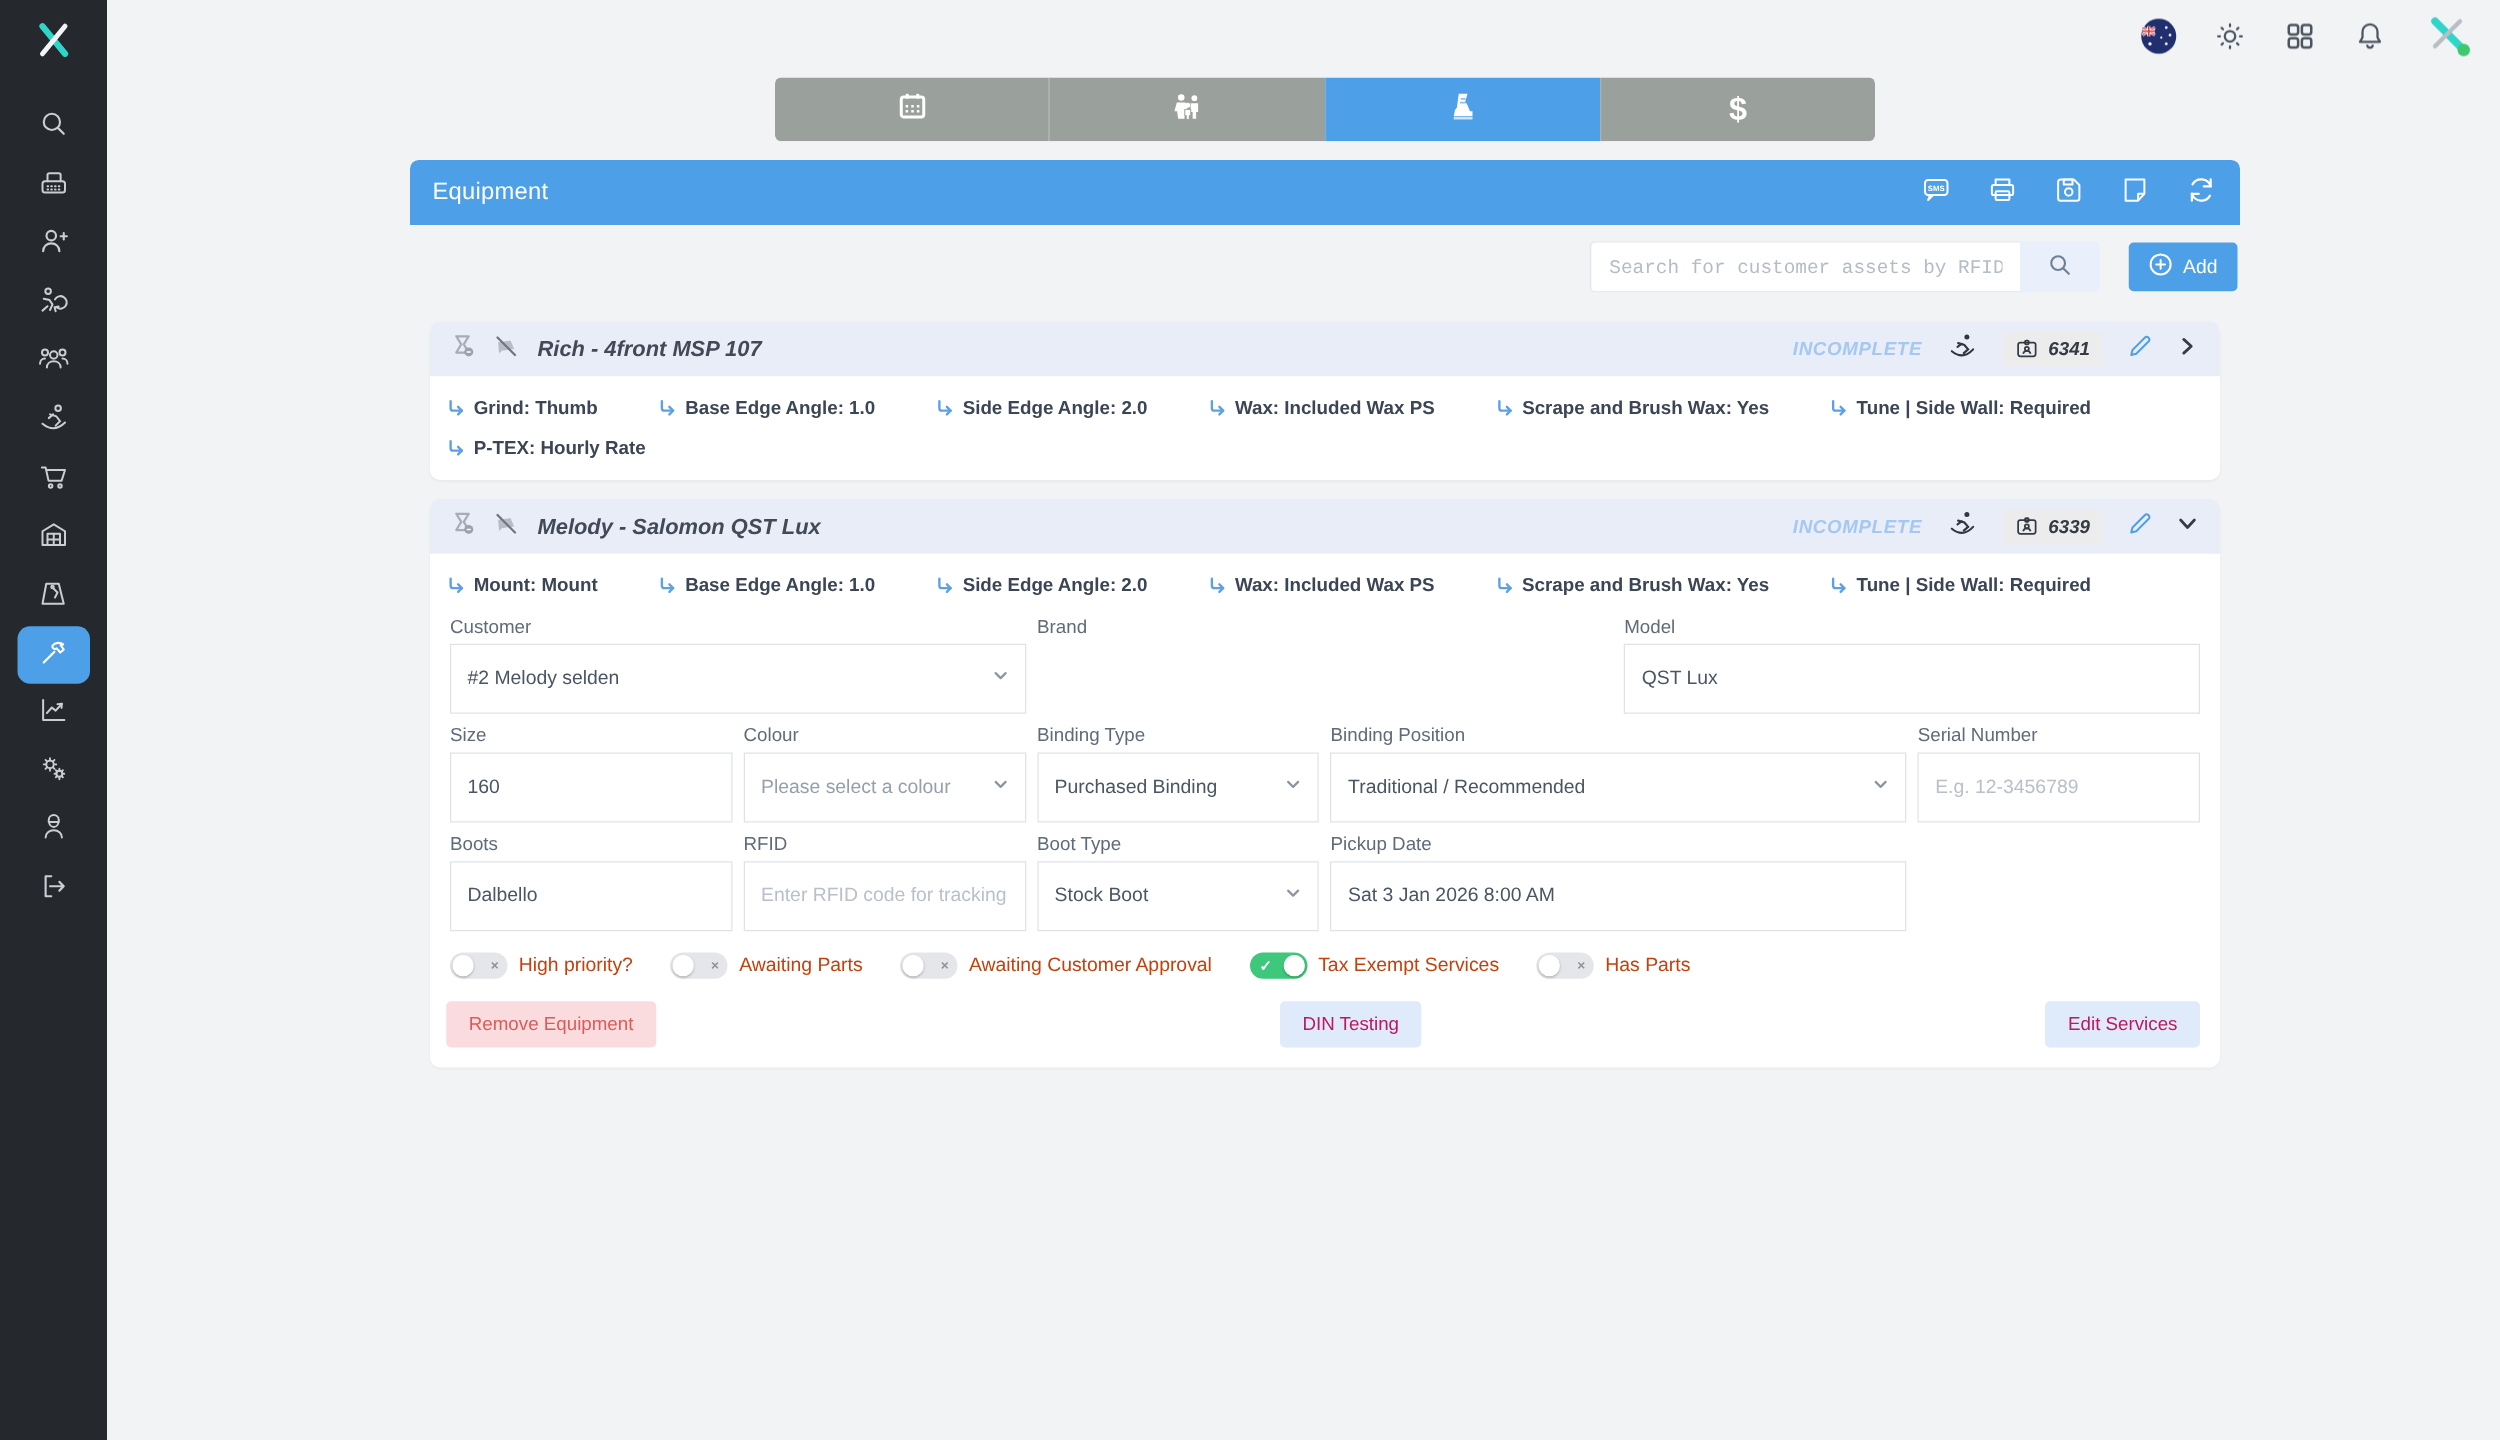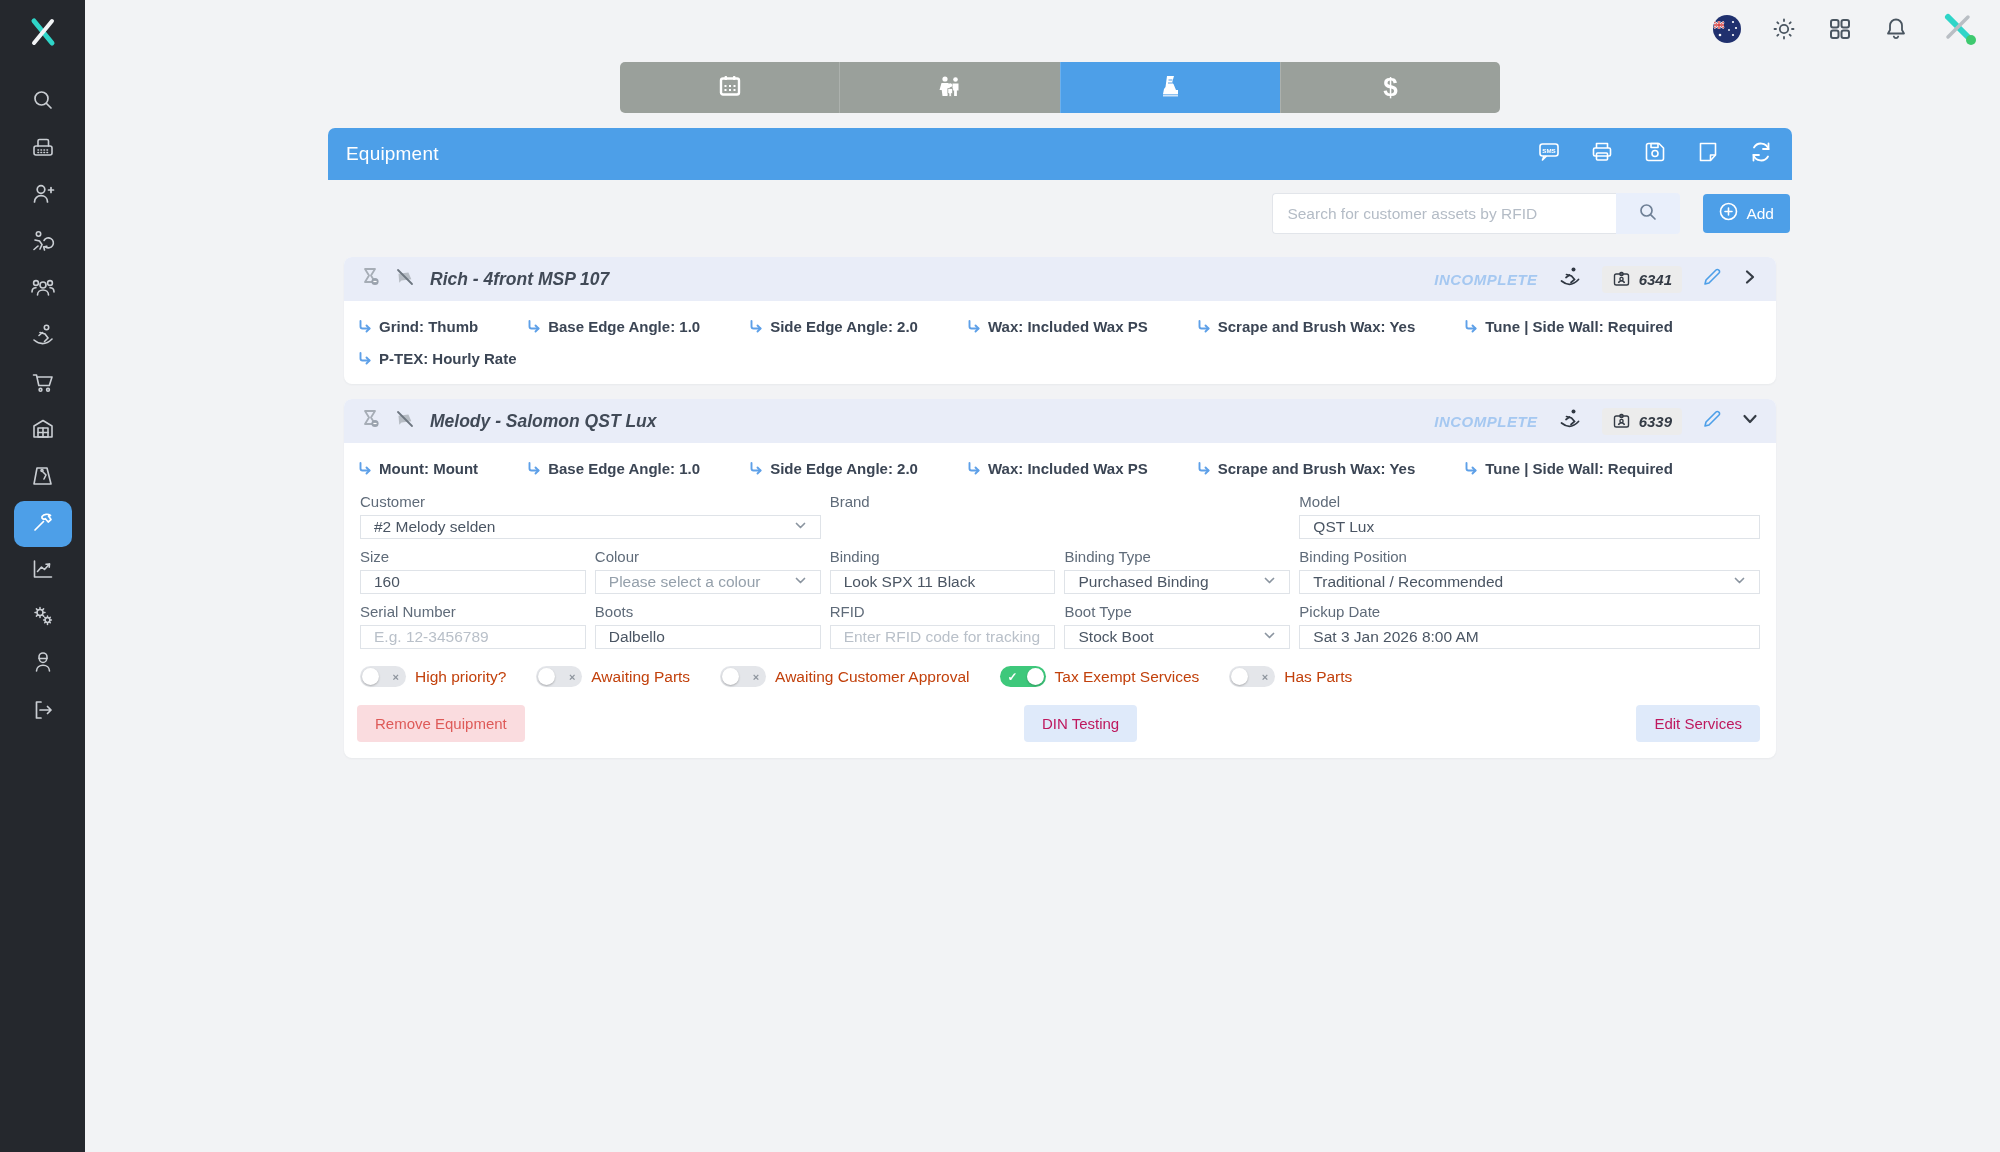--- a/index.html
+++ b/index.html
@@ -30,21 +30,21 @@
   .barhead { margin-top:15px; height:52px; background:#4d9fe8; border-radius:7px 7px 0 0;
              display:flex; align-items:center; padding:0 18px; }
   .barhead .title { color:#ffffff; font-size:19px; letter-spacing:.2px; }
   .barhead .bar-icons { margin-left:auto; display:flex; gap:27px; align-items:center; }
   .bar-icons svg { cursor:pointer; }
 
   .search-row { margin-top:13px; display:flex; justify-content:flex-end; align-items:center; padding-right:2px; }
   .search-box { display:flex; width:408px; height:41px; }
   .search-input { flex:1; border:1px solid #e2e5ea; border-right:none; border-radius:4px 0 0 4px;
                   background:#fff; padding:0 14px; font-size:15.5px; color:#4a5563; outline:none;
-                  font-family:Liberation Sans, sans-serif; }
+                  font-family:Liberation Mono, monospace; }
   .search-input::placeholder { color:#b4bcc6; }
   .search-btn { width:64px; background:#e9effb; border:none; border-radius:0 4px 4px 0; cursor:pointer;
                 display:flex; align-items:center; justify-content:center; }
   .add-btn { margin-left:23px; height:39px; padding:0 16px; background:#4d9fe8; color:#fff; border:none;
              border-radius:4px; font-size:15.5px; display:flex; align-items:center; gap:8px; cursor:pointer;
              font-family:"Liberation Sans",sans-serif; }
 
   
   .card { margin:0 16px; background:#fff; border-radius:8px; box-shadow:0 1px 2px rgba(40,50,70,.05); }
   .card.first { margin-top:23px; }
@@ -60,21 +60,21 @@
   .head-ico { display:flex; align-items:center; gap:12px; }
 
   .tagwrap { display:flex; flex-wrap:wrap; column-gap:48px; row-gap:15px; padding:17px 16px 17px 13px; }
   .tag { display:flex; align-items:center; gap:6px; }
   .tag .t { font-size:15px; font-weight:700; color:#3b4554; }
 
   .card-body2 { padding:0 16px 16px 13px; }
   .form-grid { display:grid; grid-template-columns:repeat(6,1fr); column-gap:9px; margin:0 0 0 3px; }
   .fg { margin-top:9px; }
   .fg label { display:block; font-size:15px; color:#5f6b79; margin-bottom:5px; }
-  .ctl { height:24px; border:1px solid #dfe3e8; border-radius:0; background:#fff; width:100%;
+  .ctl { height:56px; border:1px solid #dfe3e8; border-radius:0; background:#fff; width:100%;
          font-size:15.5px; color:#4a5563; padding:0 13px; font-family:"Liberation Sans",sans-serif; }
   input.ctl { outline:none; }
   input.ctl::placeholder { color:#b9c0c9; }
   .select { display:flex; align-items:center; justify-content:space-between; cursor:pointer; }
   .select .ph { color:#95a0ab; }
   .span2 { grid-column:span 2; }
 
   .toggles { display:flex; align-items:center; gap:30px; margin:17px 0 0 3px; }
   .tgl { display:flex; align-items:center; gap:9px; cursor:pointer; }
   .pill { width:46px; height:21px; border-radius:11px; background:#e4e6ea; position:relative;
@@ -539,24 +539,20 @@
         <div class="fg">
           <label>Colour</label>
           <div class="ctl select">
             <span class="ph">Please select a colour</span>
             <span><svg width="13" height="13" viewBox="0 0 13 13" fill="none" stroke="#8b95a0" stroke-width="1.7" stroke-linecap="round" stroke-linejoin="round">
                   <path d="M2.5 4.5 L6.5 8.5 L10.5 4.5"></path>
                 </svg></span>
           </div>
         </div>
         <div class="fg">
-          <label>Binding</label>
-          <input class="ctl" value="Look SPX 11 Black" style="">
-        </div>
-        <div class="fg">
           <label>Binding Type</label>
           <div class="ctl select">
             <span>Purchased Binding</span>
             <span><svg width="13" height="13" viewBox="0 0 13 13" fill="none" stroke="#8b95a0" stroke-width="1.7" stroke-linecap="round" stroke-linejoin="round">
                   <path d="M2.5 4.5 L6.5 8.5 L10.5 4.5"></path>
                 </svg></span>
           </div>
         </div>
         <div class="fg span2">
           <label>Binding Position</label>

